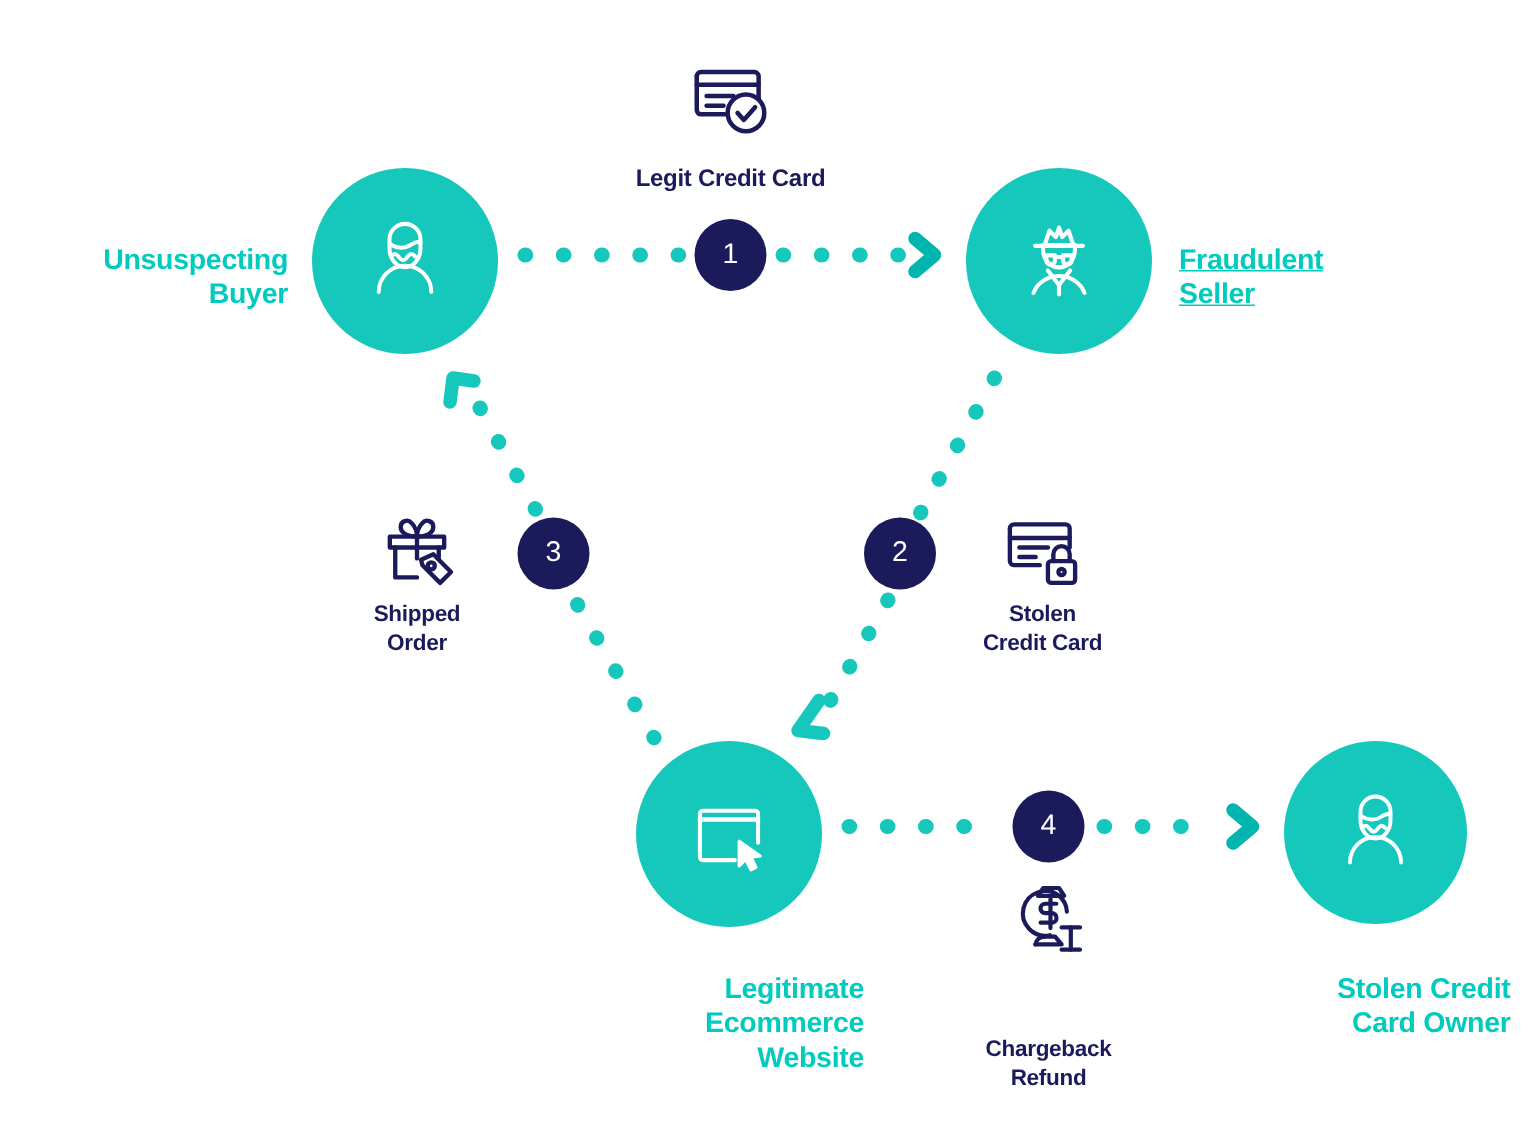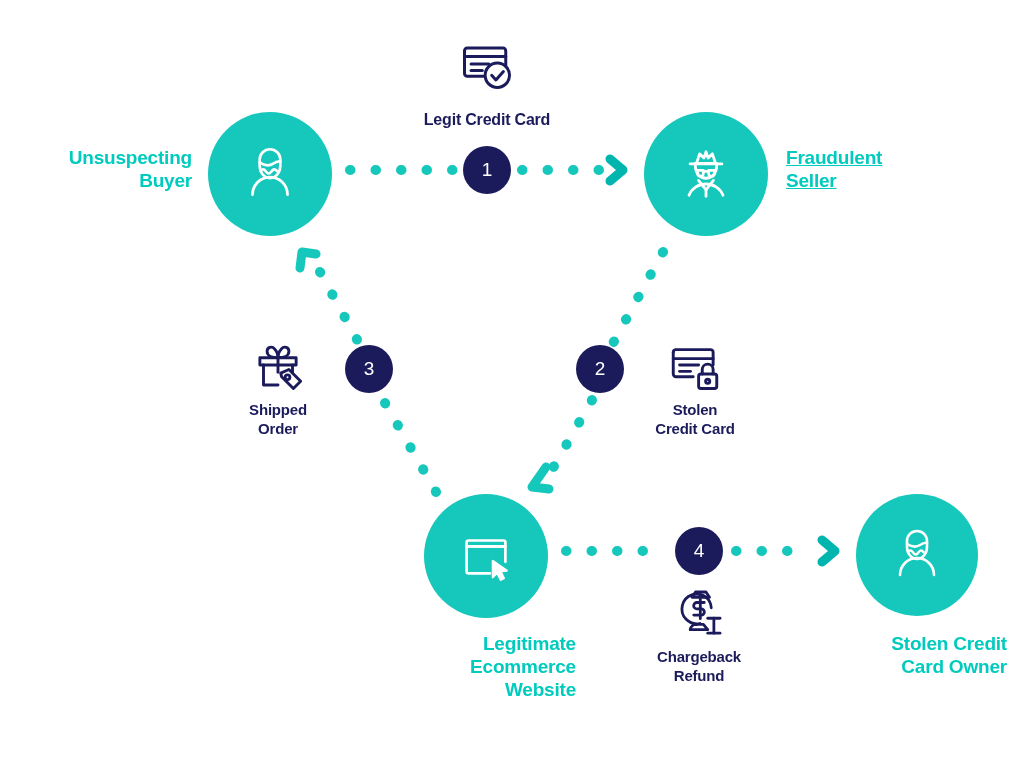--- a/index.html
+++ b/index.html
@@ -26,20 +26,21 @@
   .node svg { display: block; }
 
   .node-label {
     position: absolute;
     color: #00cbbe;
     font-weight: bold;
     font-size: 19px;
     line-height: 1.22;
     letter-spacing: -0.2px;
     white-space: pre-line;
+    margin-top: 16px;
   }
   .label-right  { text-align: left; text-decoration: underline; }
   .label-left   { text-align: right; }
   .label-center { text-align: right; }
 
   .step-badge {
     position: absolute;
     width: 48px;
     height: 48px;
     border-radius: 50%;
@@ -222,21 +223,21 @@
         <path d="M32 24 c-6 0 -12 -2 -12 -7 a4.5 4.5 0 0 1 8 -3 c2.5 2.5 4 7 4 10z"></path>
         <path d="M32 24 c6 0 12 -2 12 -7 a4.5 4.5 0 0 0 -8 -3 c-2.5 2.5 -4 7 -4 10z"></path>
         <path d="M35 41 l9 -4 l13 13 l-8 8 l-13 -13 z"></path>
         <circle cx="42.5" cy="45.5" r="2.6"></circle>
       </svg>
     </span>
     <span class="annot-text">Shipped
 Order</span>
   </div>
 
-  <div class="annot" style="left:624px; top:585px;">
+  <div class="annot" style="left:624px; top:585px;gap:43px;">
     <span class="annot-icon">
       <svg width="56" height="56" viewBox="0 0 64 64" fill="none" stroke="#1b1b5c" stroke-width="3.2" stroke-linecap="round" stroke-linejoin="round">
         <path d="M33 44 a17 17 0 1 1 7 -30 "></path>
         <path d="M24 14 l4 -6 h12 l4 6 z"></path>
         <path d="M40 14 a16.5 16.5 0 0 1 6 12"></path>
         <path d="M38 20 h-8.5 a3.6 3.6 0 0 0 0 7.2 h5 a3.6 3.6 0 0 1 0 7.2 h-8.5"></path>
         <line x1="33.5" y1="16.5" x2="33.5" y2="38.5"></line>
         <path d="M22 51 h20 l-5 -6 h-9"></path>
         <path d="M22 51 a7 7 0 0 1 7 -6"></path>
         <path d="M49 38 v17"></path>

